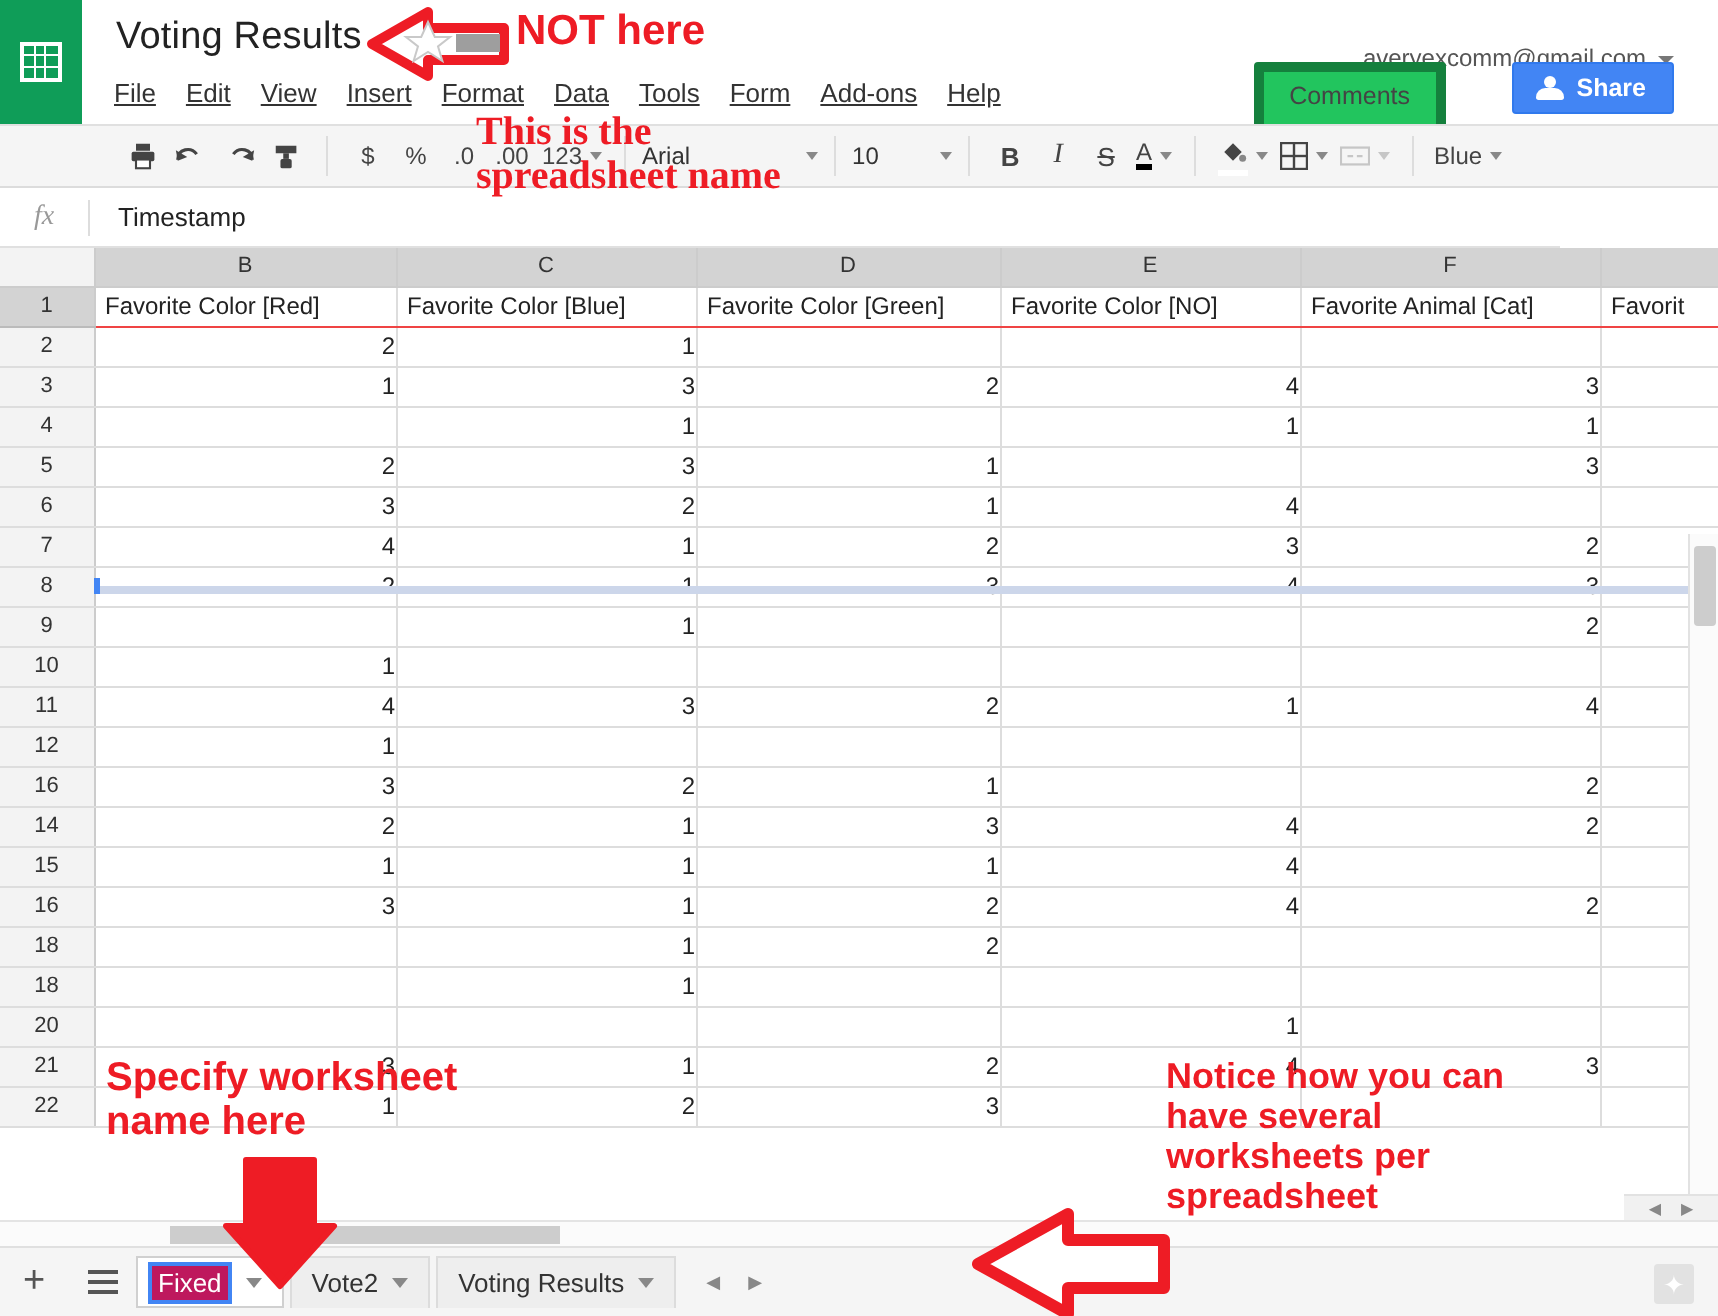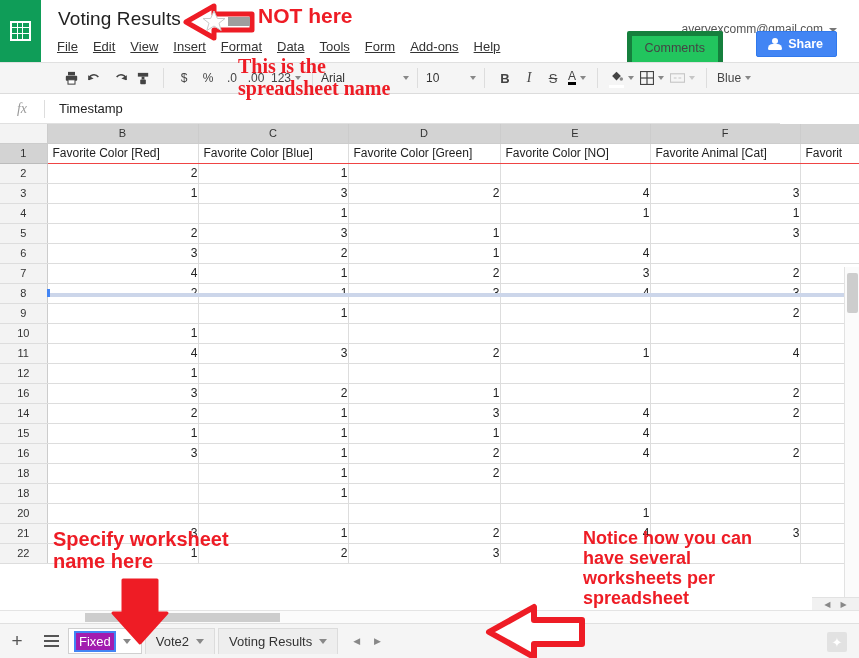--- a/index.html
+++ b/index.html
@@ -203,21 +203,21 @@
     font-size: 13px; color: #333; white-space: nowrap;
   }
   .sheet-tab .tcaret {
     border-left: 4px solid transparent; border-right: 4px solid transparent;
     border-top: 5px solid #888;
   }
   .sheet-tab.editing {
     background: #fff; border: 1px solid #d0d0d0; padding-left: 5px;
   }
   .tab-name-input {
-    background: #a21caf; color: #fff; border: 2px solid #4285f4;
+    background: #be185d; color: #fff; border: 2px solid #4285f4;
     padding: 1px 3px; font-size: 13px; font-family: "Liberation Sans", sans-serif;
   }
   .tab-navs { display: flex; align-items: center; gap: 14px; margin-left: 12px; font-size: 9px; color: #888; }
   .tab-spark {
     position: absolute; right: 12px; top: 8px; width: 20px; height: 20px;
     background: #e2e2e2; color: #fff;
     display: flex; align-items: center; justify-content: center; font-size: 13px;
     border-radius: 2px;
   }
 

